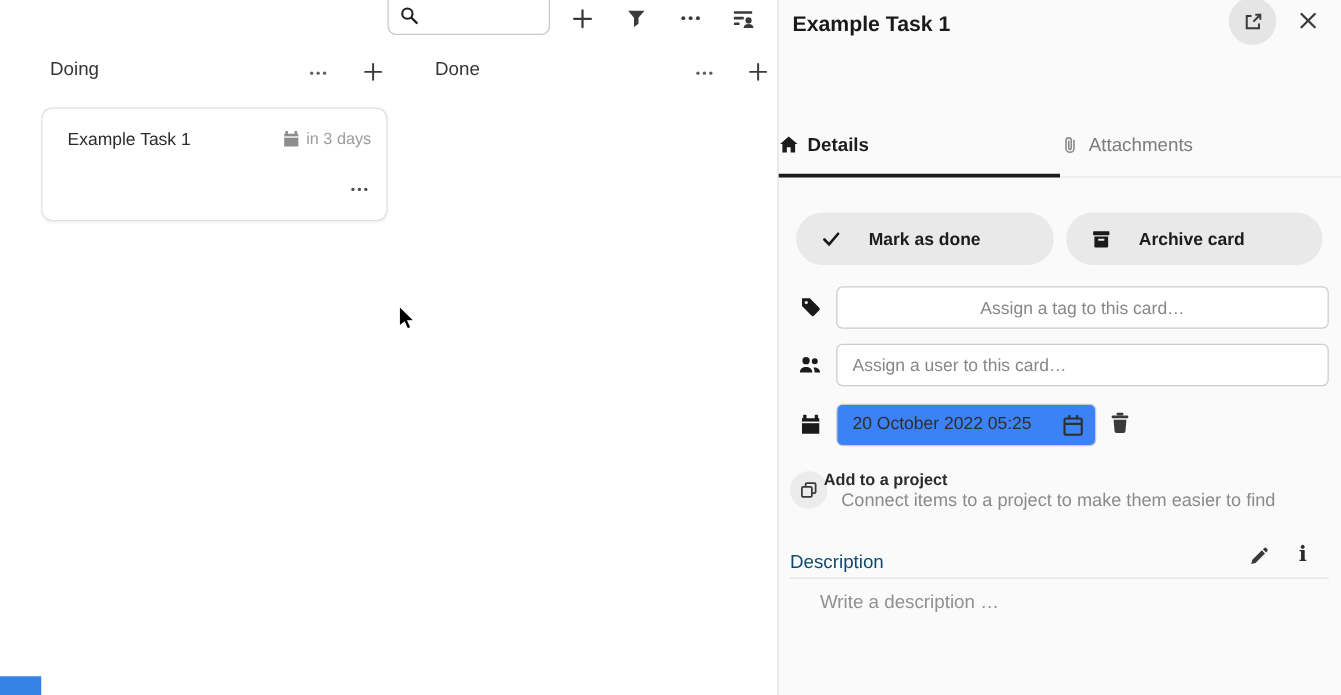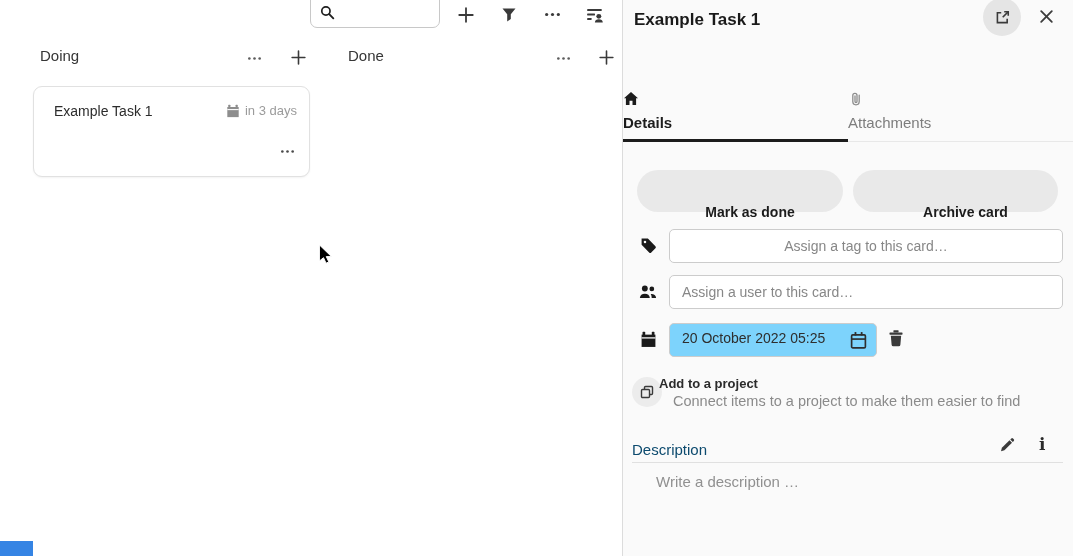--- a/index.html
+++ b/index.html
@@ -54,47 +54,47 @@
   .panel { position: absolute; left: 623px; top: 0; width: 450px; height: 556px; background: #fafafa; }
   .panel-title { position: absolute; left: 11px; top: 10px; font-size: 17px; font-weight: bold; color: #1a1a1a; }
   .panel-meta { position: absolute; left: 11px; top: 41px; font-size: 13.5px; color: #606060; }
   .circle-btn {
     position: absolute; left: 360px; top: -2px; width: 38px; height: 38px; border-radius: 50%;
     background: #e5e5e5; border: none; display: flex; align-items: center; justify-content: center; cursor: pointer;
   }
   .close-btn { position: absolute; left: 413px; top: 8px; width: 20px; height: 20px; border: none; background: transparent; cursor: pointer; }
 
   .tabs { position: absolute; left: 0; top: 85px; width: 450px; height: 57px; display: flex; border-bottom: 1px solid #e8e8e8; }
-  .tab { flex: 1; position: relative; display: flex; flex-direction: column; align-items: flex-start; padding-top: 6px; gap: 7px; cursor: pointer; }
+  .tab { flex: 1; position: relative; display: flex; flex-direction: row; align-items: center; padding-top: 6px; gap: 7px; cursor: pointer; }
   .tab .tab-label { font-size: 15px; color: #7d7d7d; }
   .tab.active .tab-label { color: #1c1c1c; font-weight: bold; }
   .tab.active::after { content: ""; position: absolute; left: 0; right: 0; bottom: -1px; height: 3px; background: #1c1c1c; }
 
   .pill {
     position: absolute; top: 170px; height: 42px; border-radius: 21px; background: #e9e9e9; border: none;
-    display: flex; align-items: center; gap: 34px; padding-left: 20px; cursor: pointer; flex-direction: column;
+    display: flex; align-items: center; gap: 22px; padding-left: 20px; cursor: pointer;
   }
   .pill span { font-size: 14px; font-weight: bold; color: #1c1c1c; }
   .pill-done { left: 14px; width: 206px; }
   .pill-archive { left: 230px; width: 205px; }
 
   .row-icon { position: absolute; left: 17px; }
   .text-input {
     position: absolute; left: 46px; width: 394px; height: 34px;
     border: 1px solid #ccc; border-radius: 5px; background: #fff;
     font-size: 14px; color: #2e2e2e; padding: 0 12px; outline: none;
     font-family: "Liberation Sans", sans-serif;
   }
   .text-input::placeholder { color: #878787; opacity: 1; }
   .input-tag { top: 229px; text-align: center; }
   .input-user { top: 275px; }
 
   .date-field {
     position: absolute; left: 46px; top: 323px; width: 208px; height: 34px;
-    border: 1px solid #ccc; border-radius: 5px; background: #7dd3fc;
+    border: 1px solid #ccc; border-radius: 5px; background: #3b82f6;
   }
   .date-field input {
     position: absolute; left: 12px; top: 6px; width: 160px; border: none; outline: none;
     font-size: 14px; color: #2e2e2e; background: transparent; font-family: "Liberation Sans", sans-serif;
   }
   .date-cal-btn { position: absolute; right: 8px; top: 7px; border: none; background: transparent; cursor: pointer; }
   .trash-btn { position: absolute; left: 264px; top: 329px; border: none; background: transparent; cursor: pointer; }
 
   .proj-circle {
     position: absolute; left: 9px; top: 377px; width: 30px; height: 30px; border-radius: 50%;

